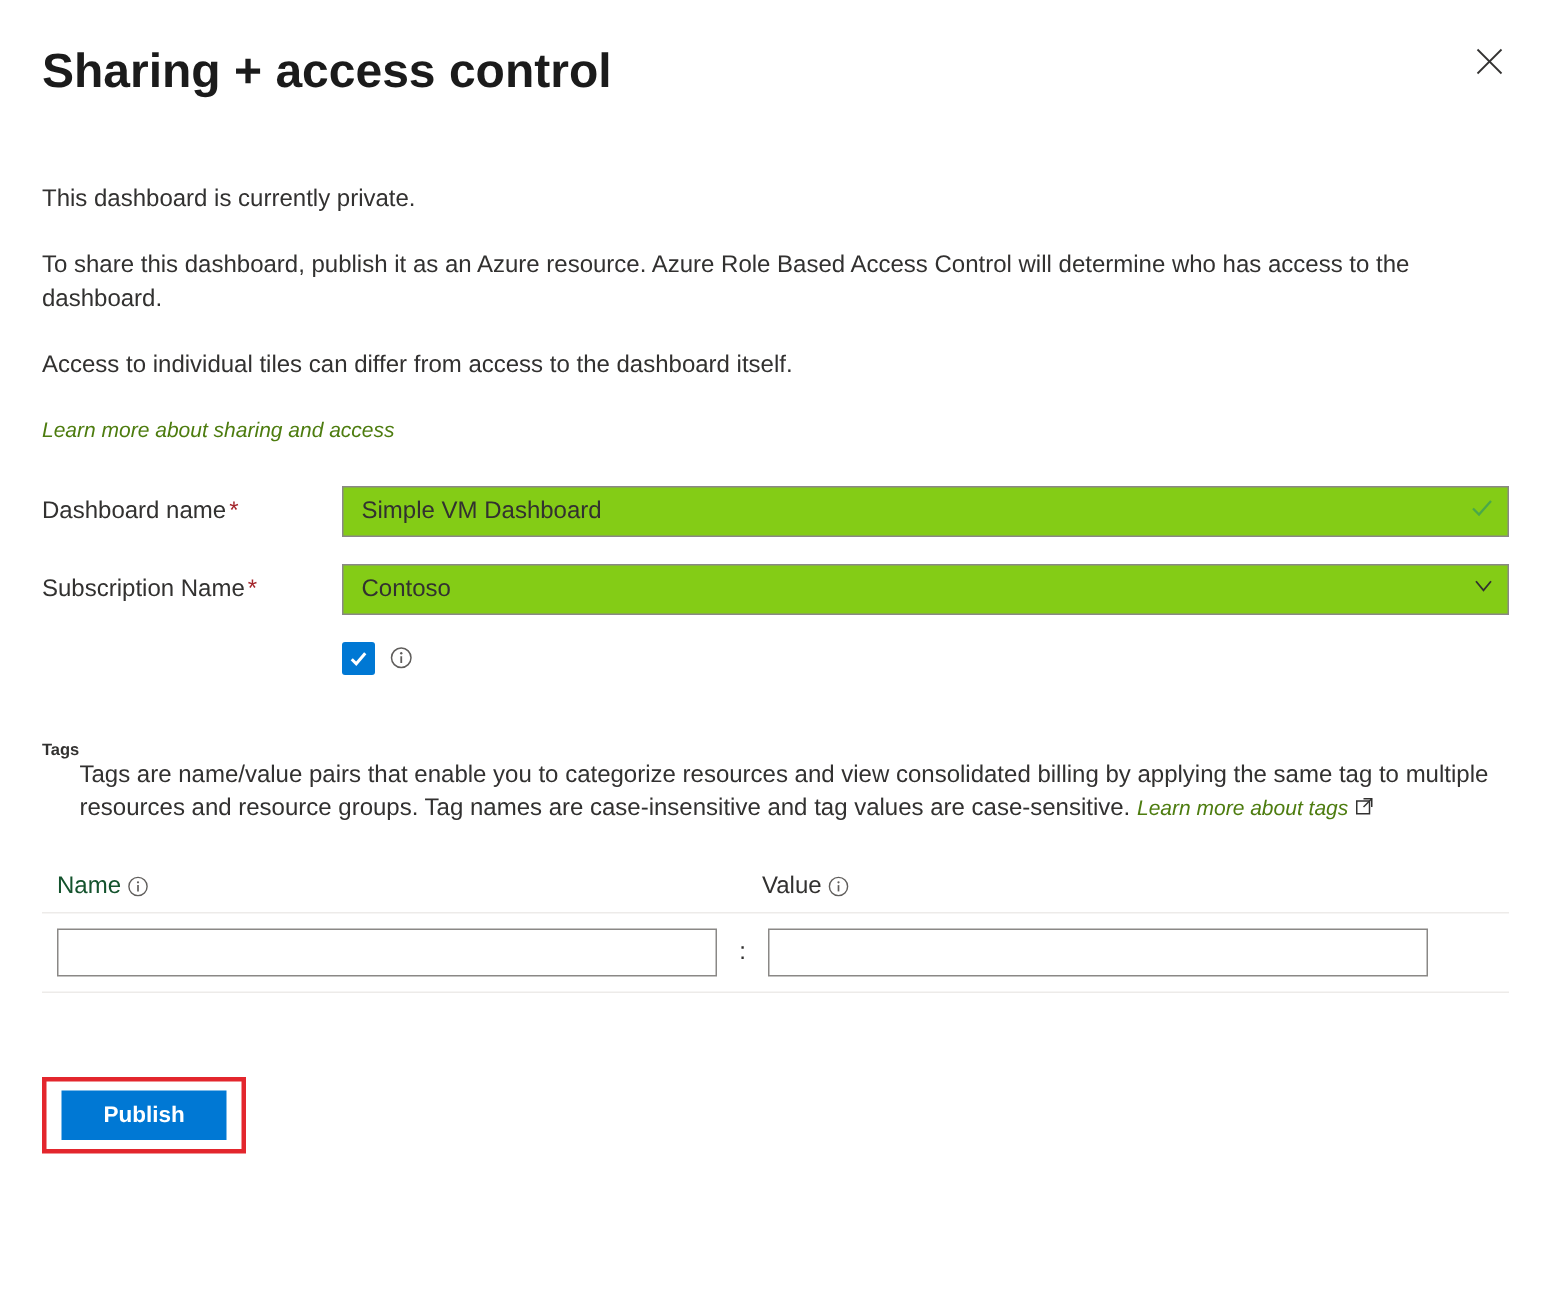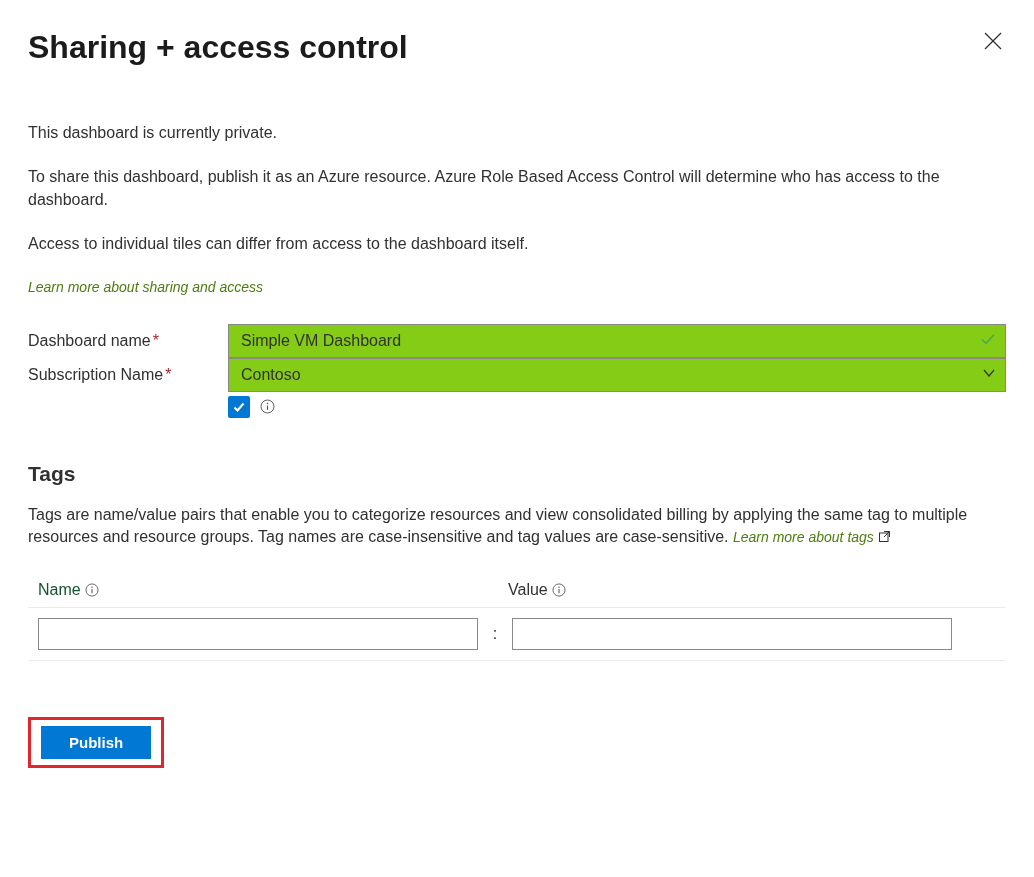--- a/index.html
+++ b/index.html
@@ -36,20 +36,21 @@
     a.link {
       color: #4d7c0f;
       text-decoration: none;
       font-size: 14px;
       font-style: italic;
     }
     .learn-more-block { margin-bottom: 28px; }
     .form-row {
       display: flex;
       align-items: center;
+      margin-bottom: 18px;
     }
     .label-col {
       width: 200px;
       font-size: 16px;
       color: #323130;
     }
     .required { color: #a4262c; margin-left: 2px;}
     .input-col {
       flex: 1;
       position: relative;
@@ -89,25 +90,24 @@
       display: flex;
       align-items: center;
       justify-content: center;
       cursor: pointer;
     }
     .checkbox-label {
       font-size: 16px;
       color: #323130;
     }
     .section-title {
-      font-size: 21px;
+      font-size: 11px;
       font-weight: 600;
-      margin-bottom: 18px;
-    }
-    .tags-desc { margin-bottom: 24px; }
+    }
+    .tags-desc { margin-bottom: 24px; margin-left: 25px; }
     .ext-icon { display: inline-block; margin-left: 4px; vertical-align: -1px; }
     .tags-table {
       width: 100%;
       border-bottom: 1px solid #edebe9;
       margin-bottom: 56px;
     }
     .tags-header {
       display: flex;
       align-items: center;
       border-bottom: 1px solid #edebe9;

